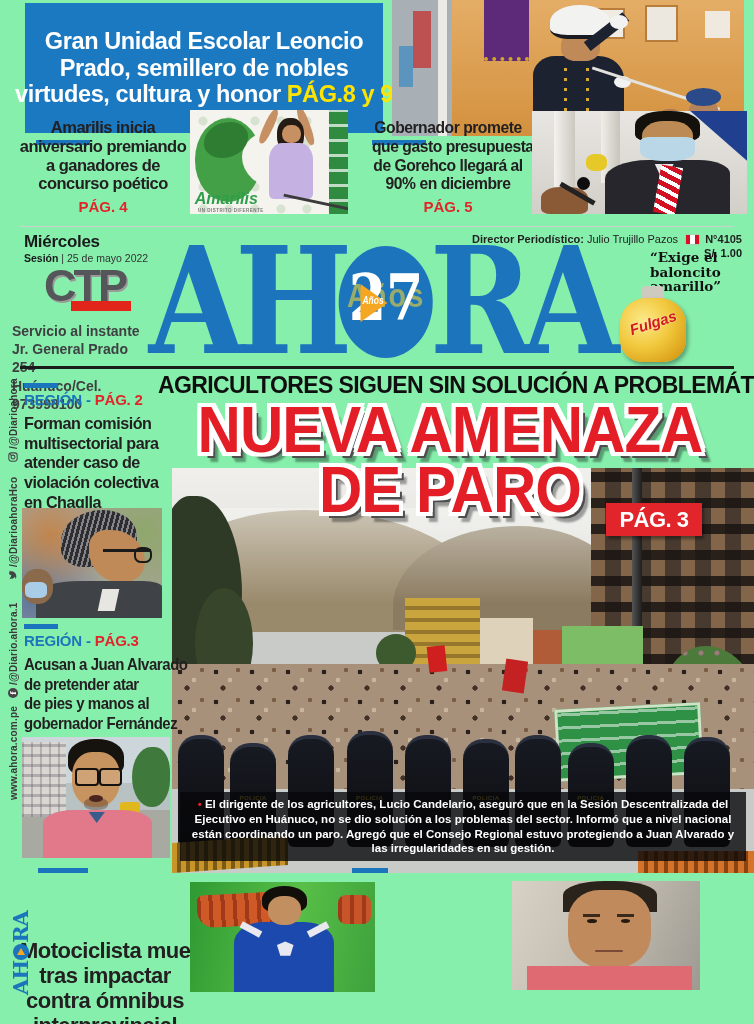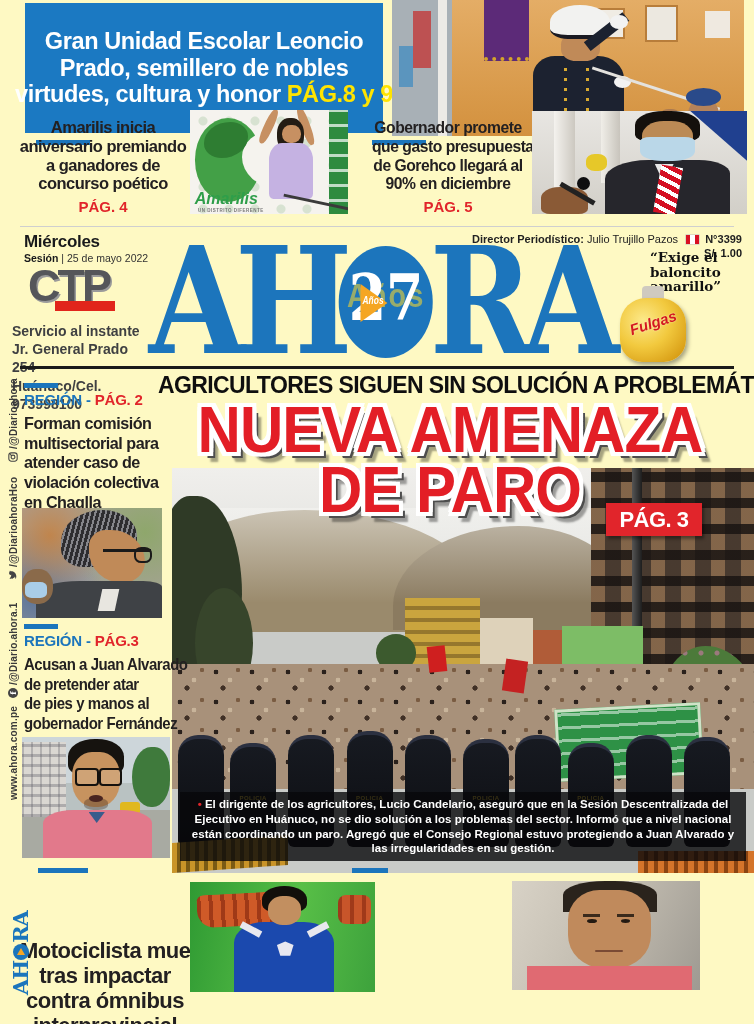--- a/index.html
+++ b/index.html
@@ -1,16 +1,16 @@
 <!DOCTYPE html>
 <html><head>
 <meta charset="utf-8">
 <style>
   html,body{margin:0;padding:0;background:#888;}
-  #page{position:relative;width:754px;height:1024px;background:#fef9c3;overflow:hidden;
+  #page{position:relative;width:754px;height:1024px;background:#86efac;overflow:hidden;
         font-family:"Liberation Sans",sans-serif;}
   .dash{position:absolute;height:5px;background:#1b75bc;}
 
   
   .banner{position:absolute;left:25px;top:3px;width:358px;height:130px;background:#1b79c2;
           display:flex;flex-direction:column;justify-content:center;align-items:center;
           color:#fff;font-weight:bold;font-size:23.5px;line-height:1.13;letter-spacing:-0.4px;text-align:center;}
   .banner .yellow{color:#ffe400;}
   .banner-row{white-space:nowrap;}
 
@@ -81,21 +81,21 @@
 
   
   .mh-day{position:absolute;left:24px;top:232px;font-size:17px;font-weight:bold;color:#18191b;letter-spacing:-0.3px;}
   .mh-date{position:absolute;left:24px;top:252px;font-size:10.5px;color:#333;}
   .mh-date b{color:#18191b;}
   .mh-dir{position:absolute;right:12px;top:233px;width:420px;text-align:right;font-size:11px;color:#222;}
   .mh-price{position:absolute;right:12px;top:247px;width:200px;text-align:right;font-size:11px;font-weight:bold;color:#18191b;}
   .flag{display:inline-block;width:13px;height:9px;vertical-align:-1px;margin:0 3px 0 5px;
         background:linear-gradient(90deg,#d91023 0 33%,#fff 33% 66%,#d91023 66%);box-shadow:0 0 0 .5px #bbb;}
 
-  .ctp{position:absolute;left:28px;top:266px;width:110px;}
+  .ctp{position:absolute;left:44px;top:266px;width:110px;}
   .ctp-word{font-size:45px;font-weight:bold;color:#55565a;letter-spacing:-3px;line-height:.9;text-shadow:1.5px 1.5px 0 #9a9a9a;}
   .ctp-bar{position:absolute;left:27px;top:35px;width:60px;height:10px;background:#e1251b;}
   .ctp-addr{position:absolute;left:12px;top:322px;width:132px;font-size:14px;font-weight:bold;color:#3f4042;line-height:1.3;}
 
   .nameplate{position:absolute;left:136px;top:240px;width:486px;height:124px;display:flex;align-items:center;justify-content:center;
              transform:scaleX(.84);transform-origin:center;}
   .nameplate .lt{font-family:"DejaVu Serif",serif;font-weight:bold;font-size:148px;line-height:.78;color:#1c75bc;letter-spacing:-12px;}
   .emblem{position:relative;width:112px;height:112px;background:#1c75bc;border-radius:50%;margin:0 -4px;flex:none;}
   .emblem .num{position:absolute;left:0;top:14px;width:100%;text-align:center;font-size:64px;font-weight:bold;color:#fff;
                font-family:"DejaVu Serif",serif;}
@@ -330,21 +330,21 @@
   <div class="mh-date">
     <b>Sesión</b>
     <span>|</span>
     <span>25 de mayo 2022</span>
   </div>
 
   <div class="mh-dir">
     <b>Director Periodístico:</b>
     <span>Julio Trujillo Pazos</span>
     <span class="flag"></span>
-    <b>N°3399</b>
+    <b>N°4105</b>
   </div>
   <div class="mh-price">S/. 1.00</div>
 
   <div class="ctp">
     <div class="ctp-word">CTP</div>
     <div class="ctp-bar"></div>
   </div>
   <div class="ctp-addr">Servicio al instante<br>Jr. General Prado 254<br>Huánuco/Cel. 973998100</div>
 
   <div class="nameplate">

